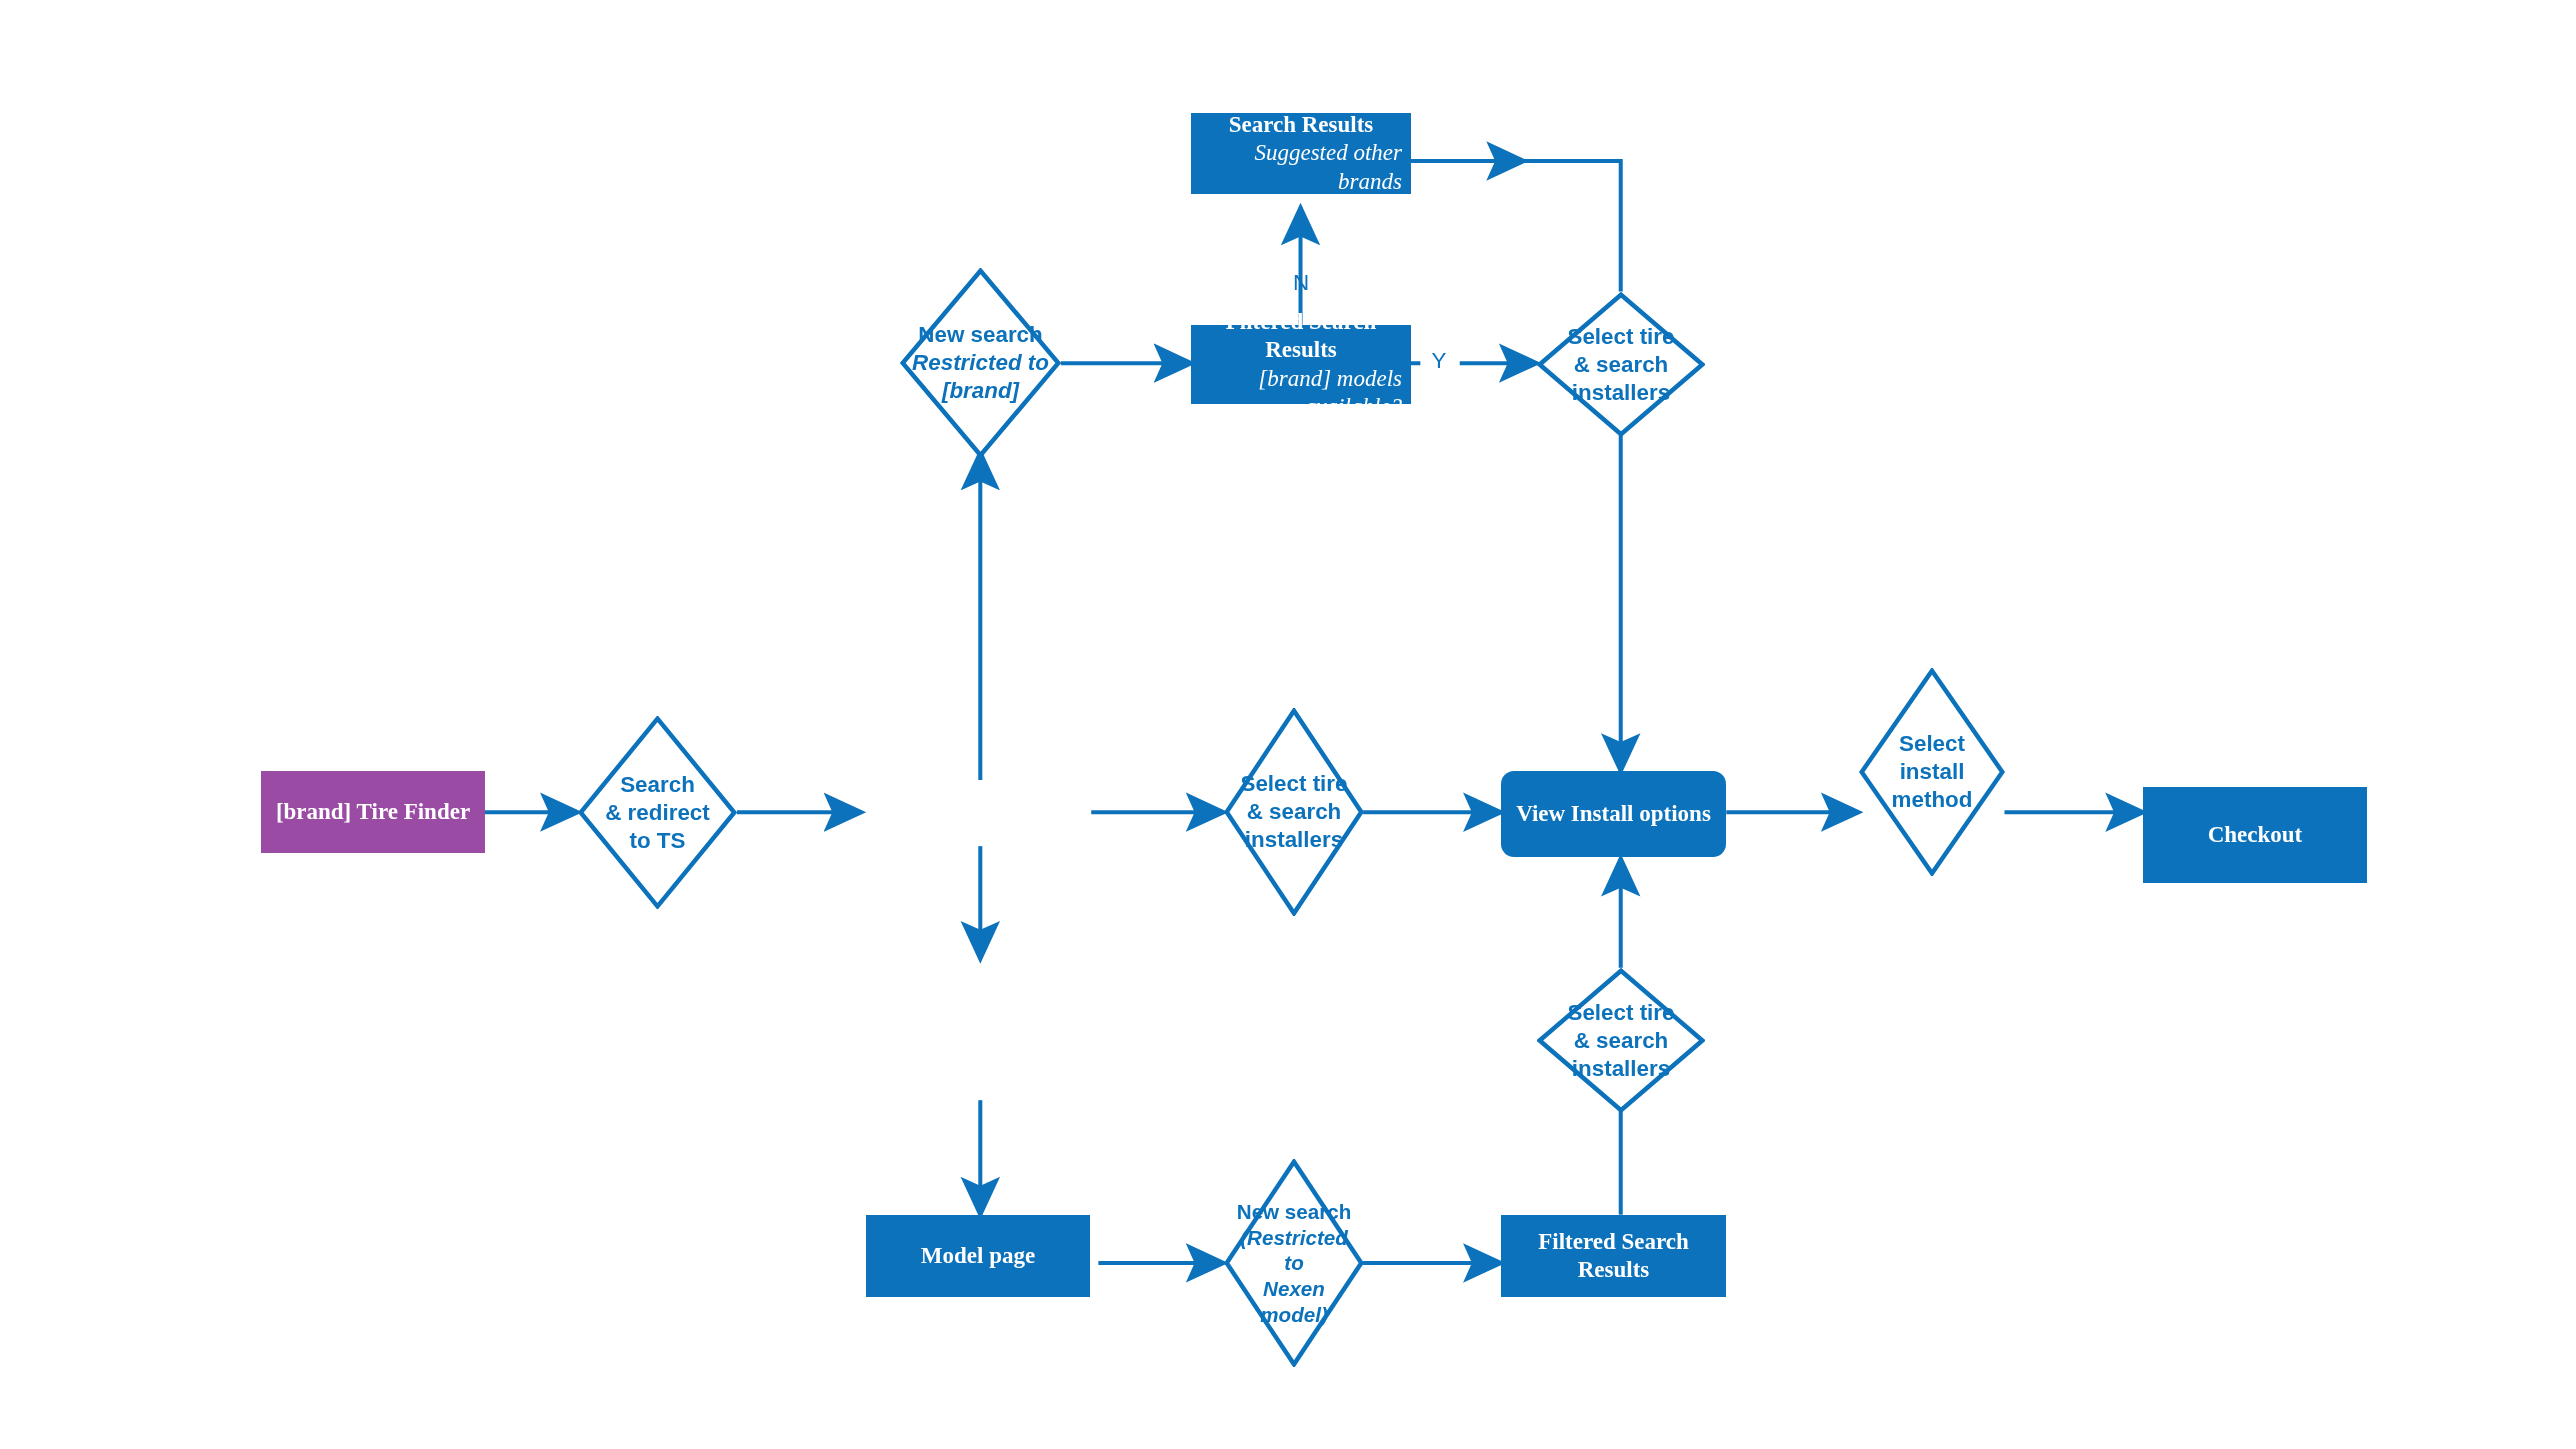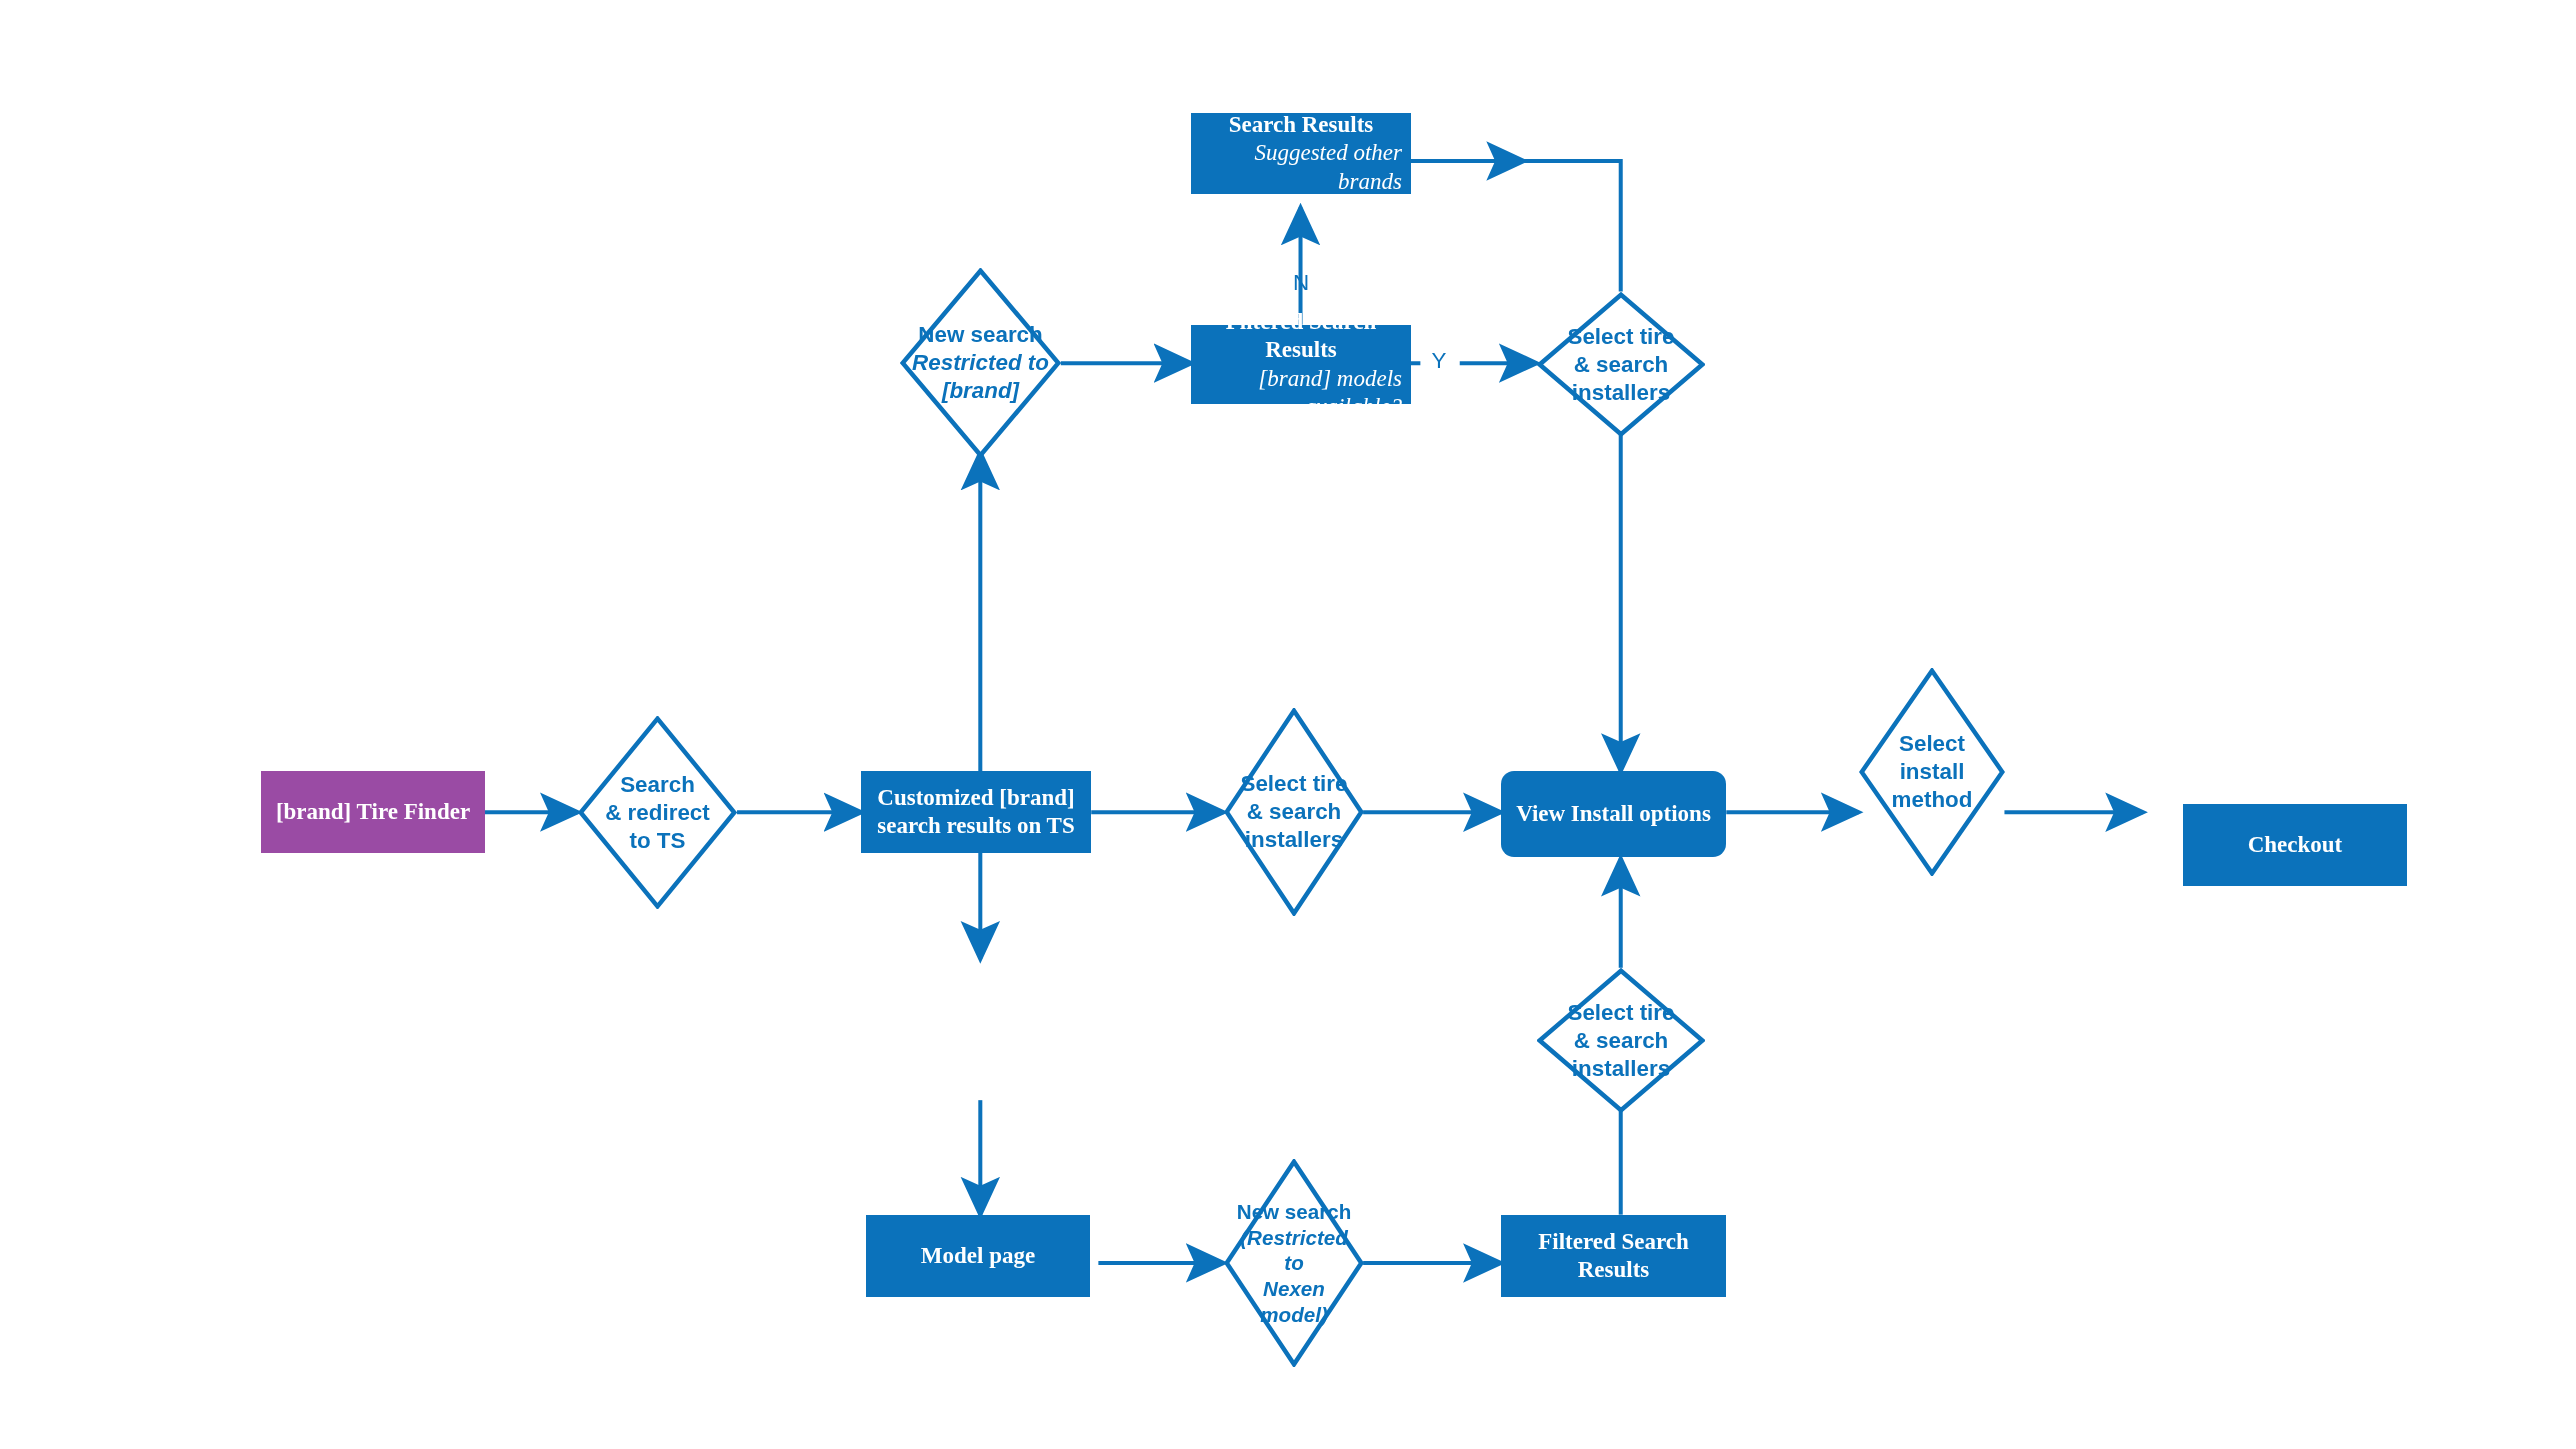--- a/index.html
+++ b/index.html
@@ -156,26 +156,20 @@
     <svg class="dshape" viewBox="0 0 178 216" preserveAspectRatio="none">
       <polygon points="89,3 175,108 89,213 3,108" fill="#ffffff" stroke="#0b72bb" stroke-width="5"></polygon>
     </svg>
     <div class="dlabel">
       <span>Search</span><br>
       <span>&amp; redirect</span><br>
       <span>to TS</span>
     </div>
   </div>
 
-  <div class="node process" style="left:861px; top:771px; width:230px; height:82px;">
-    <span class="inner">
-      <span>Customized [brand]</span><br>
-      <span>search results on TS</span>
-    </span>
-  </div>
 
   <div class="diamond-wrap" style="left:1224px; top:708px; width:140px; height:208px;">
     <svg class="dshape" viewBox="0 0 156 232" preserveAspectRatio="none">
       <polygon points="78,3 153,116 78,229 3,116" fill="#ffffff" stroke="#0b72bb" stroke-width="5"></polygon>
     </svg>
     <div class="dlabel">
       <span>Select tire</span><br>
       <span>&amp; search</span><br>
       <span>installers</span>
     </div>
@@ -188,21 +182,21 @@
   <div class="diamond-wrap" style="left:1859px; top:668px; width:146px; height:208px;">
     <svg class="dshape" viewBox="0 0 163 232" preserveAspectRatio="none">
       <polygon points="81.5,3 160,116 81.5,229 3,116" fill="#ffffff" stroke="#0b72bb" stroke-width="5"></polygon>
     </svg>
     <div class="dlabel">
       <span>Select install</span><br>
       <span>method</span>
     </div>
   </div>
 
-  <div class="node process" style="left:2143px; top:804px; width:224px; height:82px;margin-left:40px;">
+  <div class="node process" style="left:2143px; top:787px; width:224px; height:96px;">
     <span class="inner">Checkout</span>
   </div>
 
   <div class="node process" style="left:1191px; top:113px; width:220px; height:81px;">
     <span class="inner">
       <span>Search Results</span>
       <span class="sub">Suggested other brands</span>
     </span>
   </div>
 

